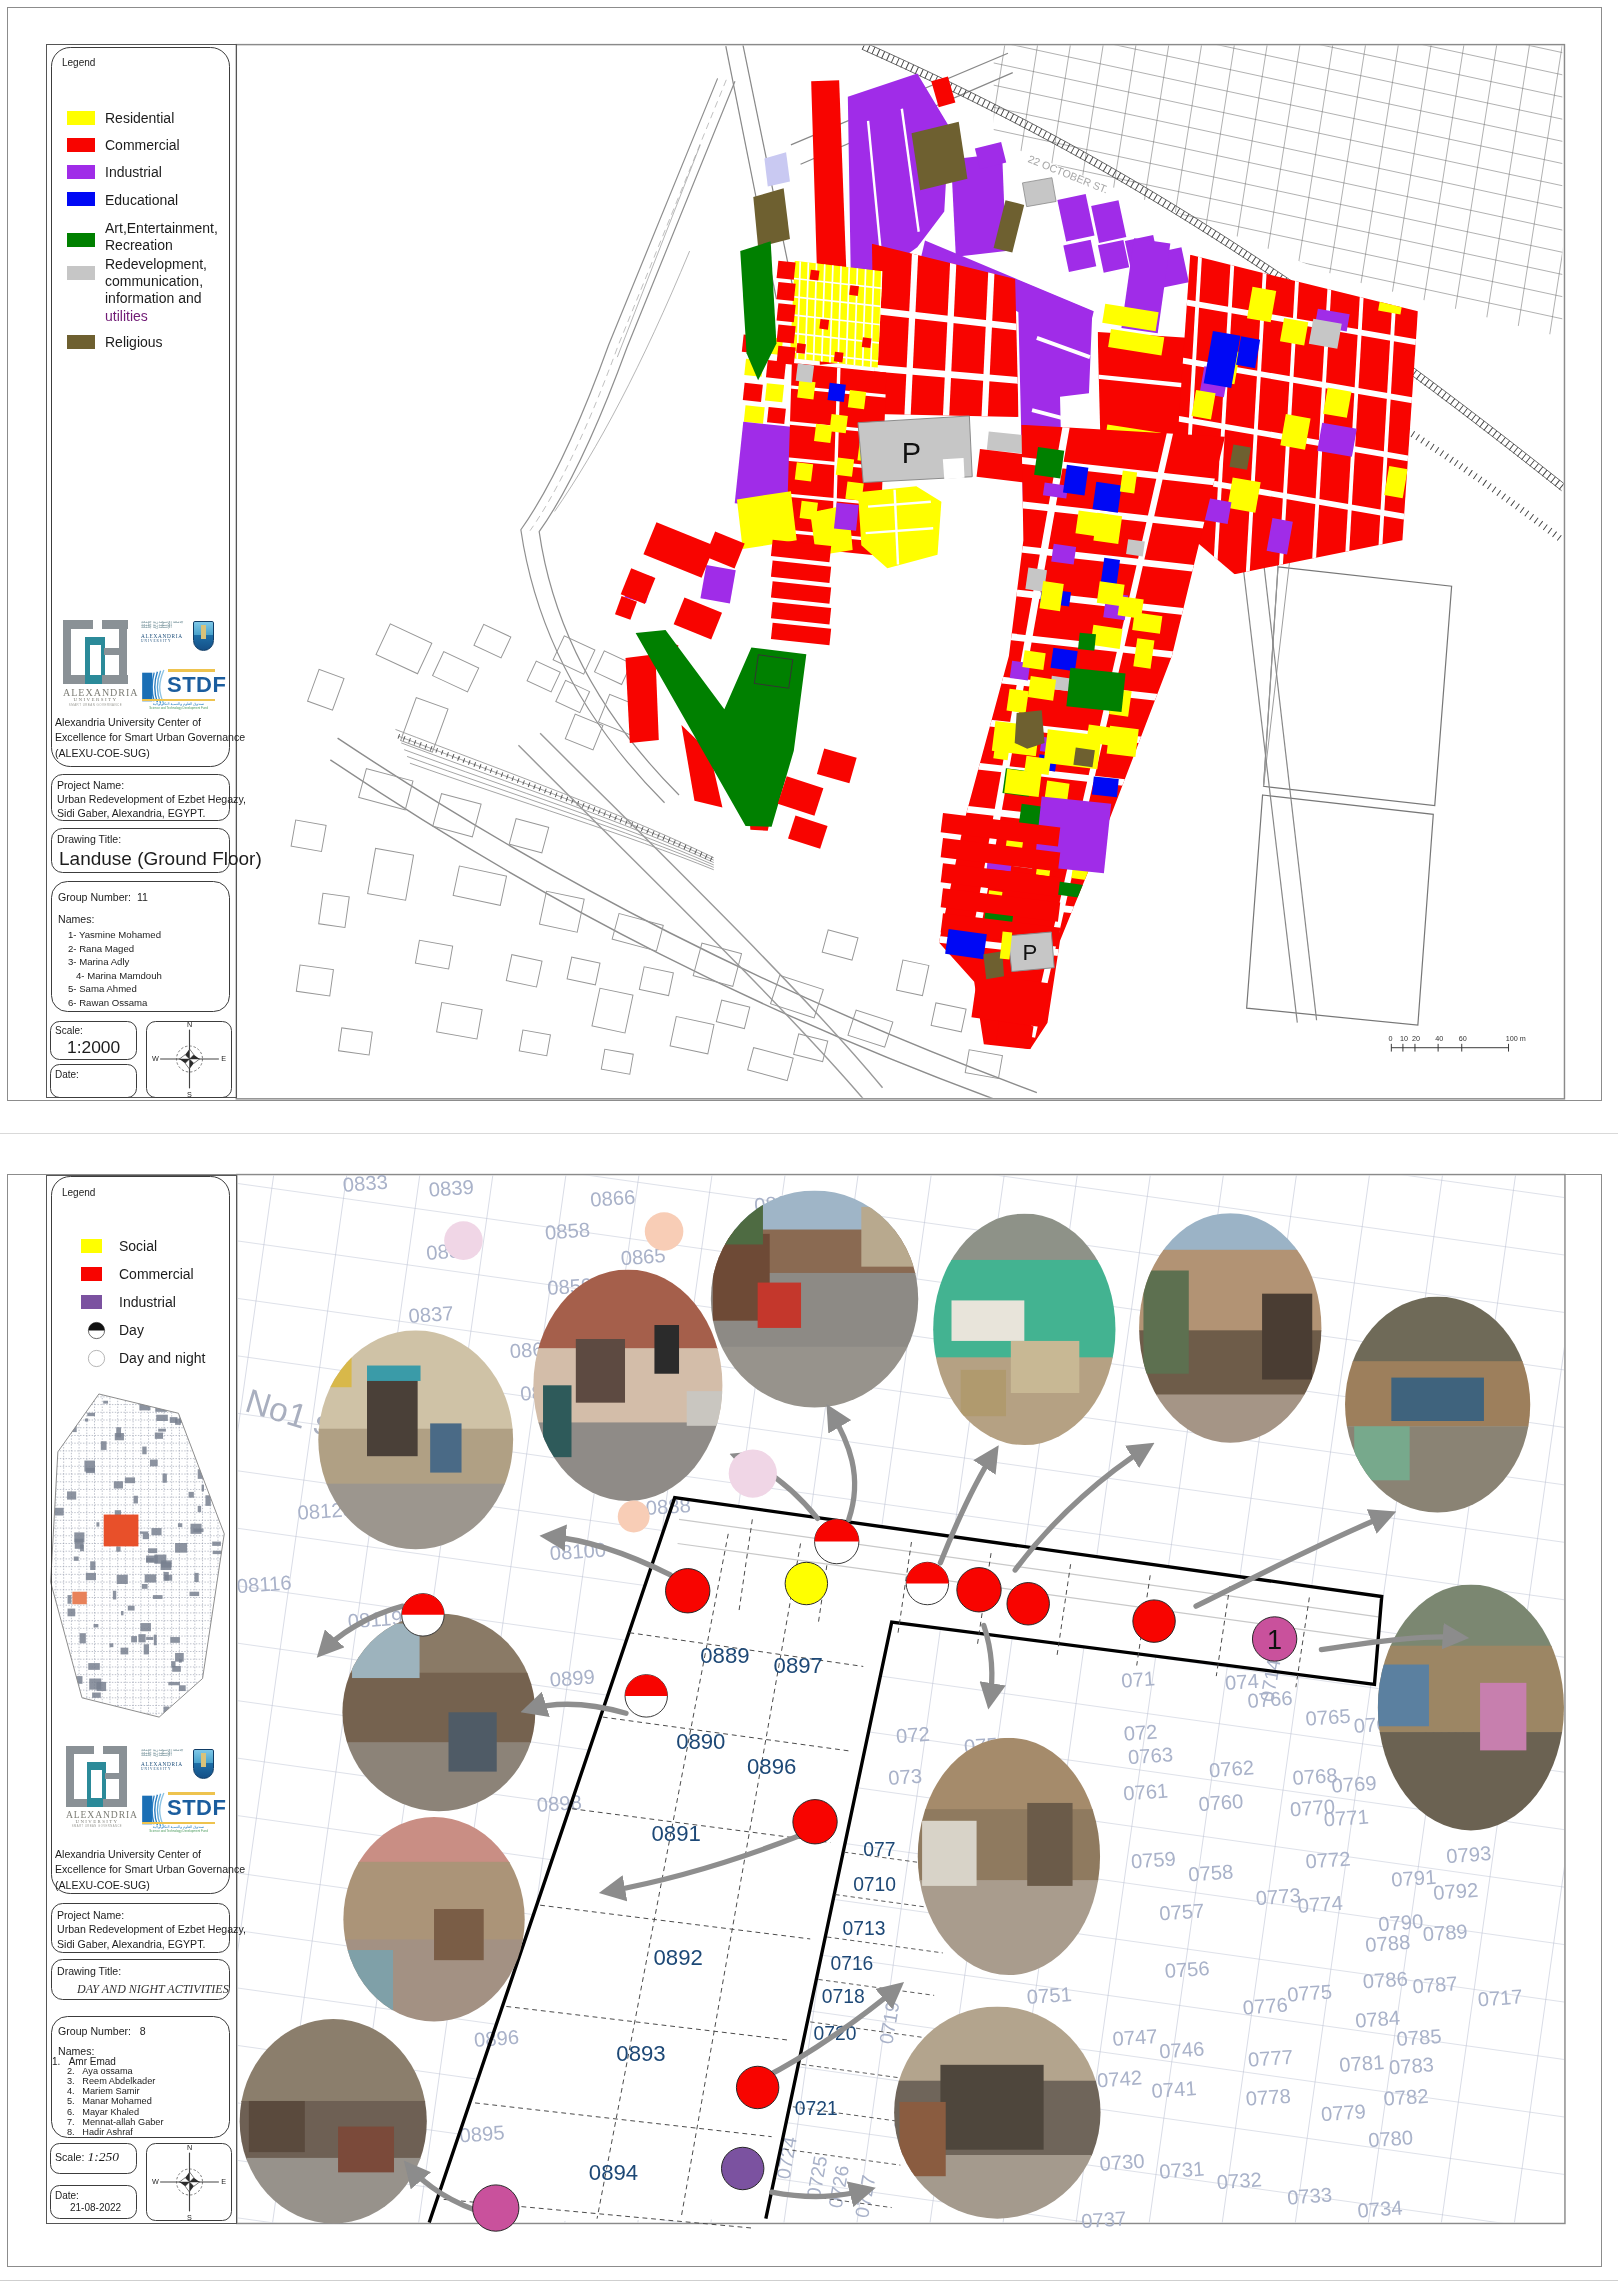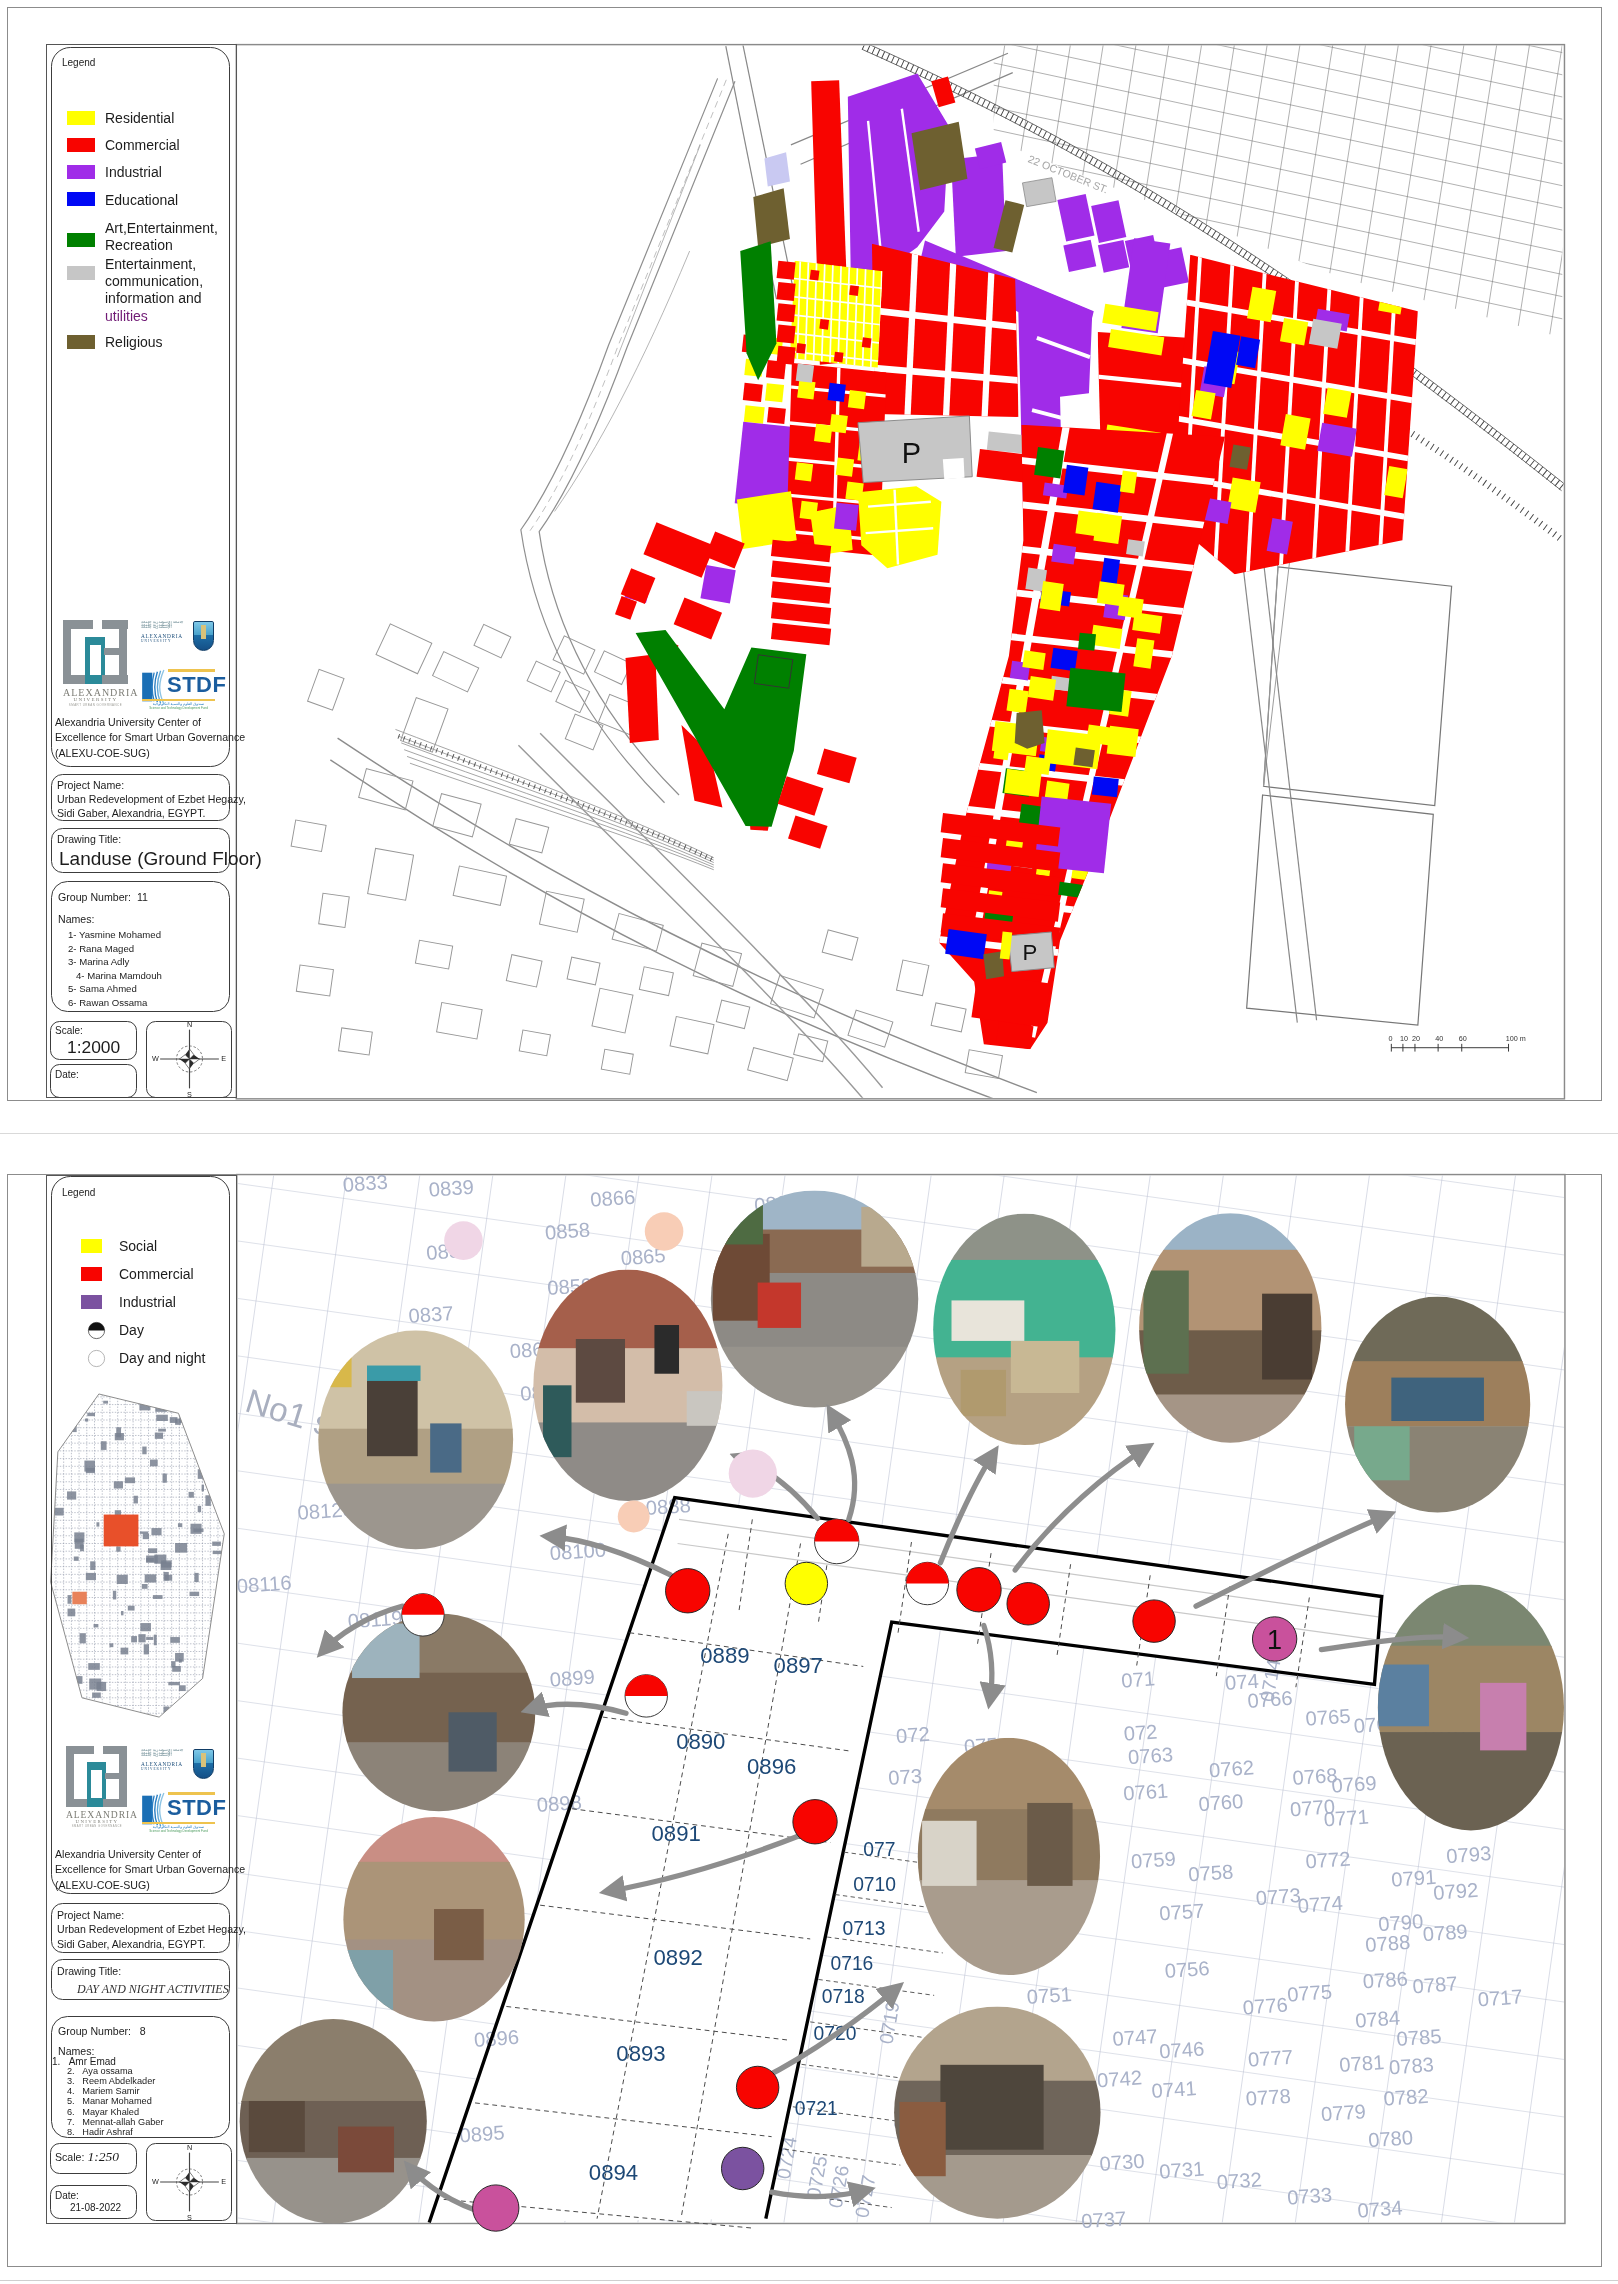--- a/index.html
+++ b/index.html
@@ -453,21 +453,21 @@
 <div style="position:absolute;left:105px;top:164px;font-size:14px;color:#1c1c1c;white-space:nowrap;">Industrial</div>
 
 <div class="sw" style="left:67px;top:192px;background:#0008f5"></div>
 <div style="position:absolute;left:105px;top:192px;font-size:14px;color:#1c1c1c;white-space:nowrap;">Educational</div>
 
 <div class="sw" style="left:67px;top:233px;background:#008000"></div>
 <div style="position:absolute;left:105px;top:220px;font-size:14px;color:#1c1c1c;white-space:nowrap;">Art,Entertainment,</div>
 <div style="position:absolute;left:105px;top:237px;font-size:14px;color:#1c1c1c;white-space:nowrap;">Recreation</div>
 
 <div class="sw" style="left:67px;top:266px;background:#c6c6c6"></div>
-<div style="position:absolute;left:105px;top:256px;font-size:14px;color:#1c1c1c;white-space:nowrap;">Entertainment,</div>
+<div style="position:absolute;left:105px;top:256px;font-size:14px;color:#1c1c1c;white-space:nowrap;">Redevelopment,</div>
 <div style="position:absolute;left:105px;top:273px;font-size:14px;color:#1c1c1c;white-space:nowrap;">communication,</div>
 <div style="position:absolute;left:105px;top:290px;font-size:14px;color:#1c1c1c;white-space:nowrap;">information and</div>
 <div style="position:absolute;left:105px;top:308px;font-size:14px;color:#701a75;white-space:nowrap;">utilities</div>
 
 <div class="sw" style="left:67px;top:335px;background:#6e6030"></div>
 <div style="position:absolute;left:105px;top:334px;font-size:14px;color:#1c1c1c;white-space:nowrap;">Religious</div>
 
 <div style="position:absolute;left:63px;top:620px;width:65px;height:84px">
     <div style="position:absolute;left:0px;top:0px;width:30px;height:8.7px;background:#8a9196"></div>
     <div style="position:absolute;left:0px;top:0px;width:8.2px;height:64px;background:#8a9196"></div>

